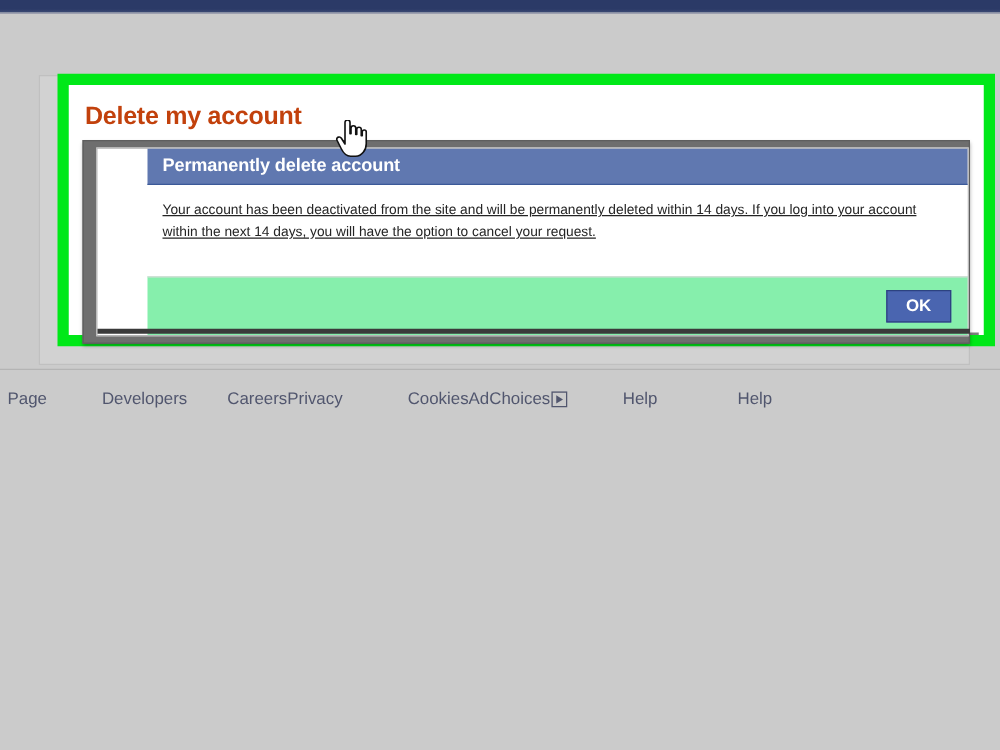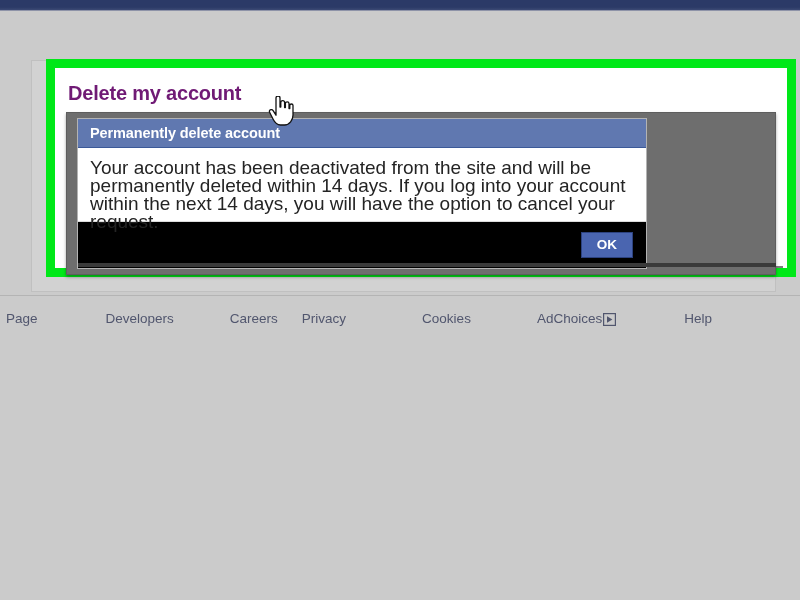--- a/index.html
+++ b/index.html
@@ -67,21 +67,21 @@
     background: #ffffff;
     overflow: hidden;
   }
 
   #page-heading {
     position: absolute;
     top: 14px;
     left: 13px;
     font-size: 20px;
     font-weight: bold;
-    color: #701a75;
+    color: #c2410c;
     letter-spacing: -0.2px;
     white-space: nowrap;
   }
 
   
   .bg-line {
     position: absolute;
     left: 14px;
     font-size: 12px;
     color: #4a5568;
@@ -115,24 +115,25 @@
     background: #6e6e6e;
     border: 1px solid #5e5e5e;
     box-shadow: 0 2px 3px rgba(0,0,0,0.35);
   }
 
   
   #modal-dialog {
     position: absolute;
     top: 106px;
     left: 77px;
-    width: 570px;
+    width: 698px;
     height: 151px;
     background: #ffffff;
     border: 1px solid #b3b3b3;
+    padding-left: 40px;
   }
 
   #modal-titlebar {
     height: 29px;
     background: #6078b0;
     border-bottom: 1px solid #3b5998;
     display: flex;
     align-items: center;
     padding-left: 12px;
   }
@@ -145,29 +146,30 @@
     white-space: nowrap;
   }
 
   #modal-body {
     padding: 11px 12px 8px 12px;
     background: #ffffff;
     height: 73px;
   }
 
   #modal-message {
-    font-size: 19px;
+    font-size: 11px;
     line-height: 18px;
     color: #242424;
     max-width: 668px;
+    text-decoration: underline;
   }
 
   #modal-footer {
     height: 47px;
-    background: #000000;
+    background: #86efac;
     border-top: 1px solid #dcdcdc;
     display: flex;
     align-items: center;
     justify-content: flex-end;
     padding-right: 13px;
   }
 
   #ok-button {
     background: #4a65b0;
     border: 1px solid #2c4280;
@@ -211,21 +213,20 @@
   }
 
   #footer {
     position: absolute;
     top: 305px;
     left: 0;
     width: 800px;
     height: 26px;
     display: flex;
     align-items: center;
-    gap: 24px;
   }
 
   .footer-link {
     font-size: 13.5px;
     color: #51566e;
     white-space: nowrap;
     cursor: pointer;
     display: inline-flex;
     align-items: center;
   }
@@ -297,21 +298,21 @@
     </a>
   <a class="footer-link" style="margin-left:32px;">
       <span>Careers</span>
     </a>
   <a class="footer-link" style="">
       <span>Privacy</span>
     </a>
   <a class="footer-link" style="margin-left:52px;">
       <span>Cookies</span>
     </a>
-  <a class="footer-link" style="margin-left:42px;">
+  <a class="footer-link" style="">
       <span>AdChoices</span>
       <span id="adchoices-icon"><svg width="13" height="13" viewBox="0 0 13 13" xmlns="http://www.w3.org/2000/svg">
           <rect x="0.6" y="0.6" width="11.8" height="11.8" fill="none" stroke="#51566e" stroke-width="1.2"></rect>
           <path d="M4 3.2 L9.4 6.5 L4 9.8 Z" fill="#51566e"></path>
         </svg></span>
     </a>
   <a class="footer-link" style="margin-left:44px;">
       <span>Help</span>
     </a>
   <a class="footer-link" style="margin-left:64px;align-items:flex-end;">

